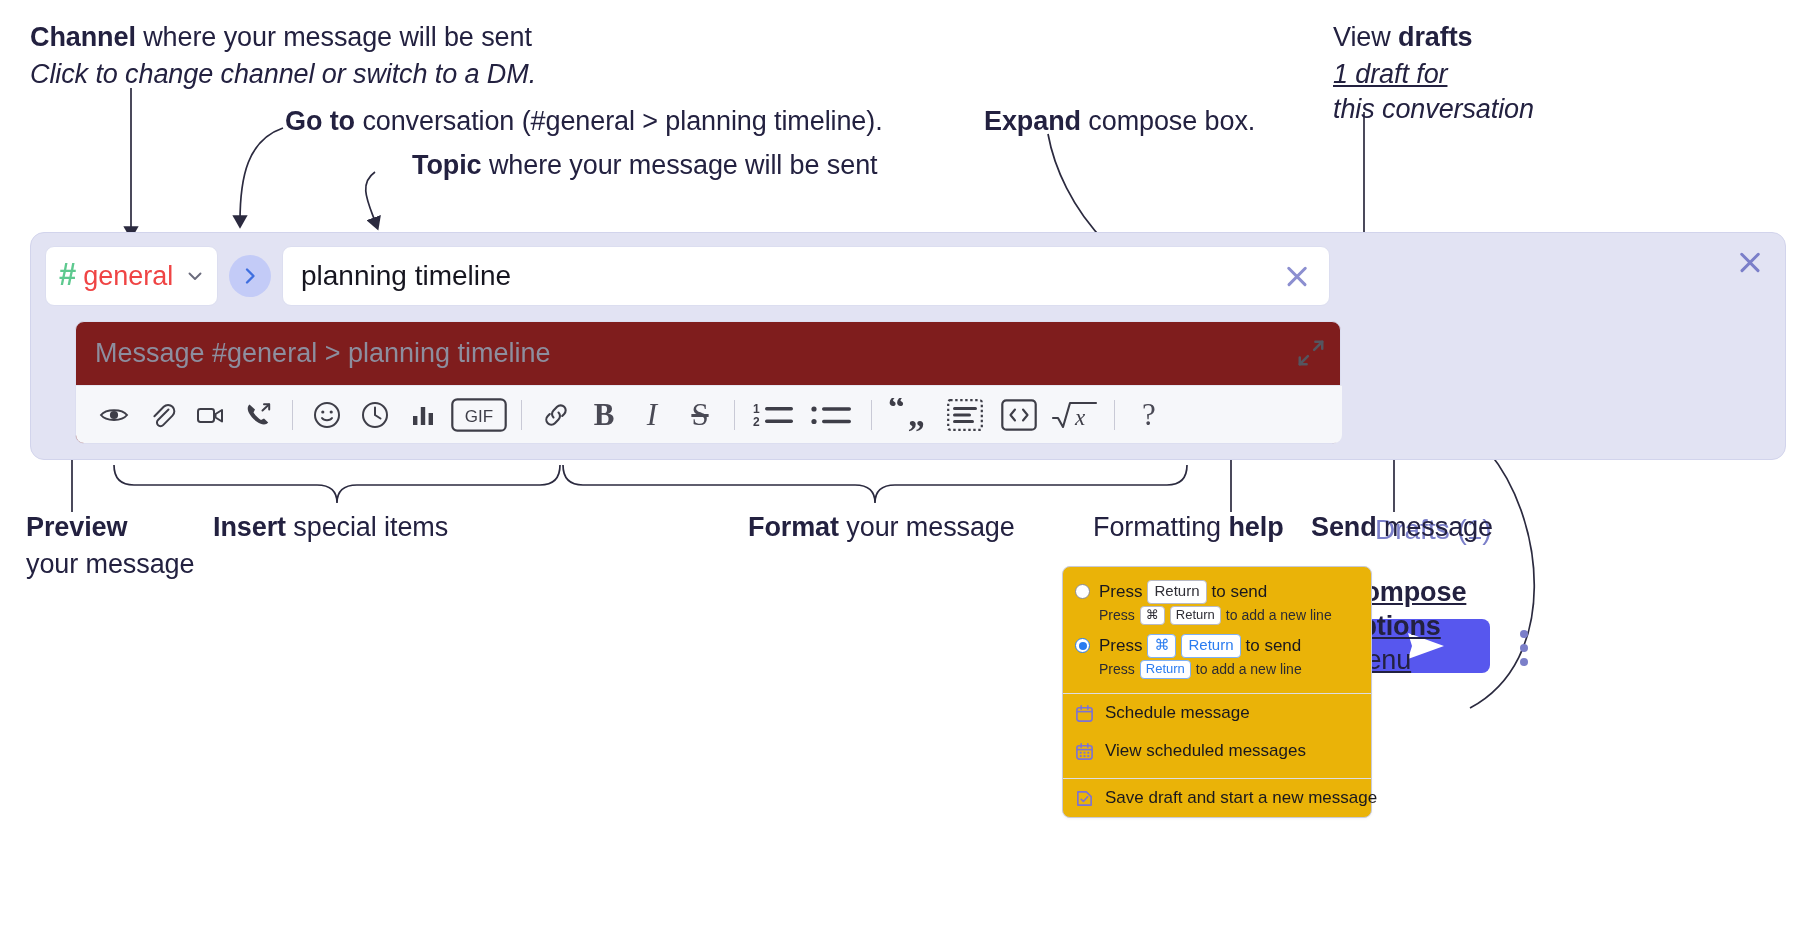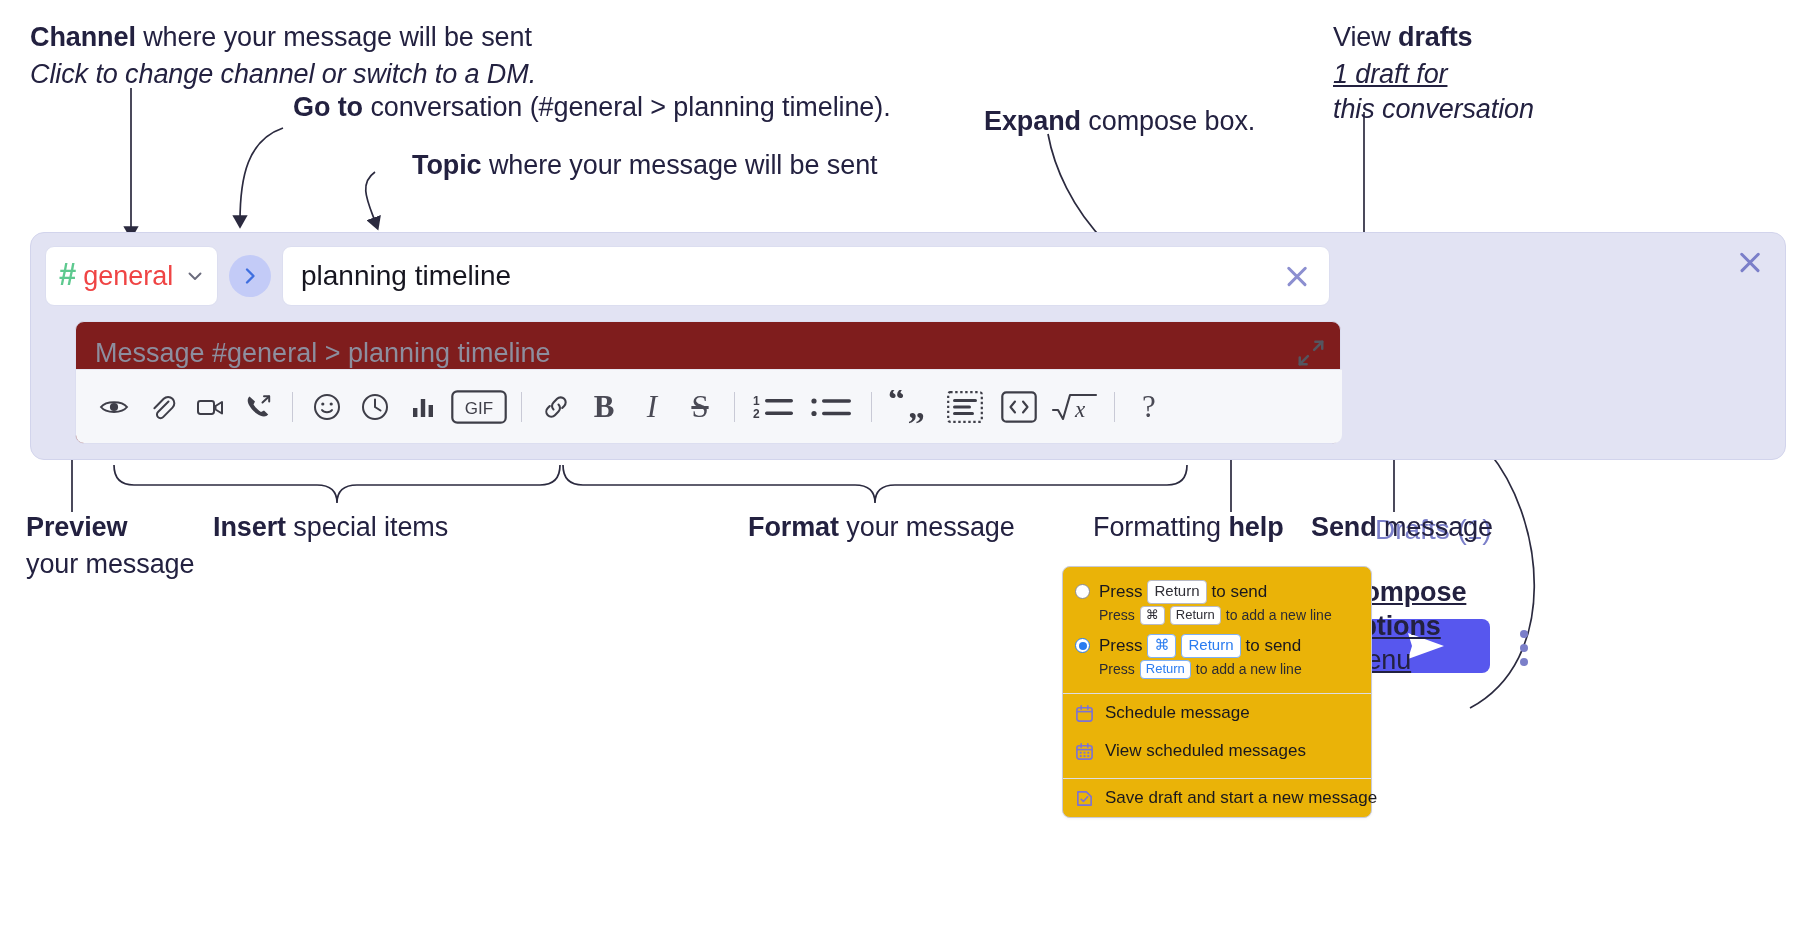--- a/index.html
+++ b/index.html
@@ -65,21 +65,21 @@
   
   #msgbox {
     position:absolute; left:44px; top:88px; width:1266px; height:123px;
     background:#7f1d1d; border:1px solid #dcdef0; border-radius:9px;
   }
   #placeholder { position:absolute; left:19px; top:16px; font-size:27px; color:#8d8e9e; }
   #expand-btn { position:absolute; right:14px; top:16px; width:30px; height:30px; }
 
   
   #toolbar {
-    position:absolute; left:0; bottom:0; width:1266px; height:74px;
+    position:absolute; left:0; bottom:0; width:1266px; height:58px;
     background:#f6f7fa; border-top:1px solid #e6e7f1;
     border-radius:0 0 8px 8px;
     display:flex; align-items:center; padding-left:14px; gap:0;
   }
   .tb { width:48px; height:46px; display:flex; align-items:center; justify-content:center; color:#575761; }
   .tb svg { display:block; }
   .tb-sep { width:1px; height:30px; background:#c9cad6; margin:0 10px; }
   .tb-txt { font-family:"Liberation Serif", serif; font-size:31px; line-height:1; color:#4a4a55; }
 
   
@@ -153,21 +153,21 @@
       <path d="M0,0 L8,4.5 L0,9 z" fill="#2b2a3f"></path>
     </marker>
   </defs>
 </svg>
 
 <div class="abs anno" style="left:30px; top:22px;">
   <div><b>Channel</b><span> where your message will be sent</span></div>
   <div style="margin-top:5px;"><i>Click to change channel or switch to a DM.</i></div>
 </div>
 
-<div class="abs anno" style="left:285px; top:92px;margin-left:8px;">
+<div class="abs anno" style="left:285px; top:106px;">
   <b>Go to</b><span> conversation (#general &gt; planning timeline).</span>
 </div>
 
 <div class="abs anno" style="left:412px; top:150px;">
   <b>Topic</b><span> where your message will be sent</span>
 </div>
 
 <div class="abs anno" style="left:984px; top:106px;">
   <b>Expand</b><span> compose box.</span>
 </div>

